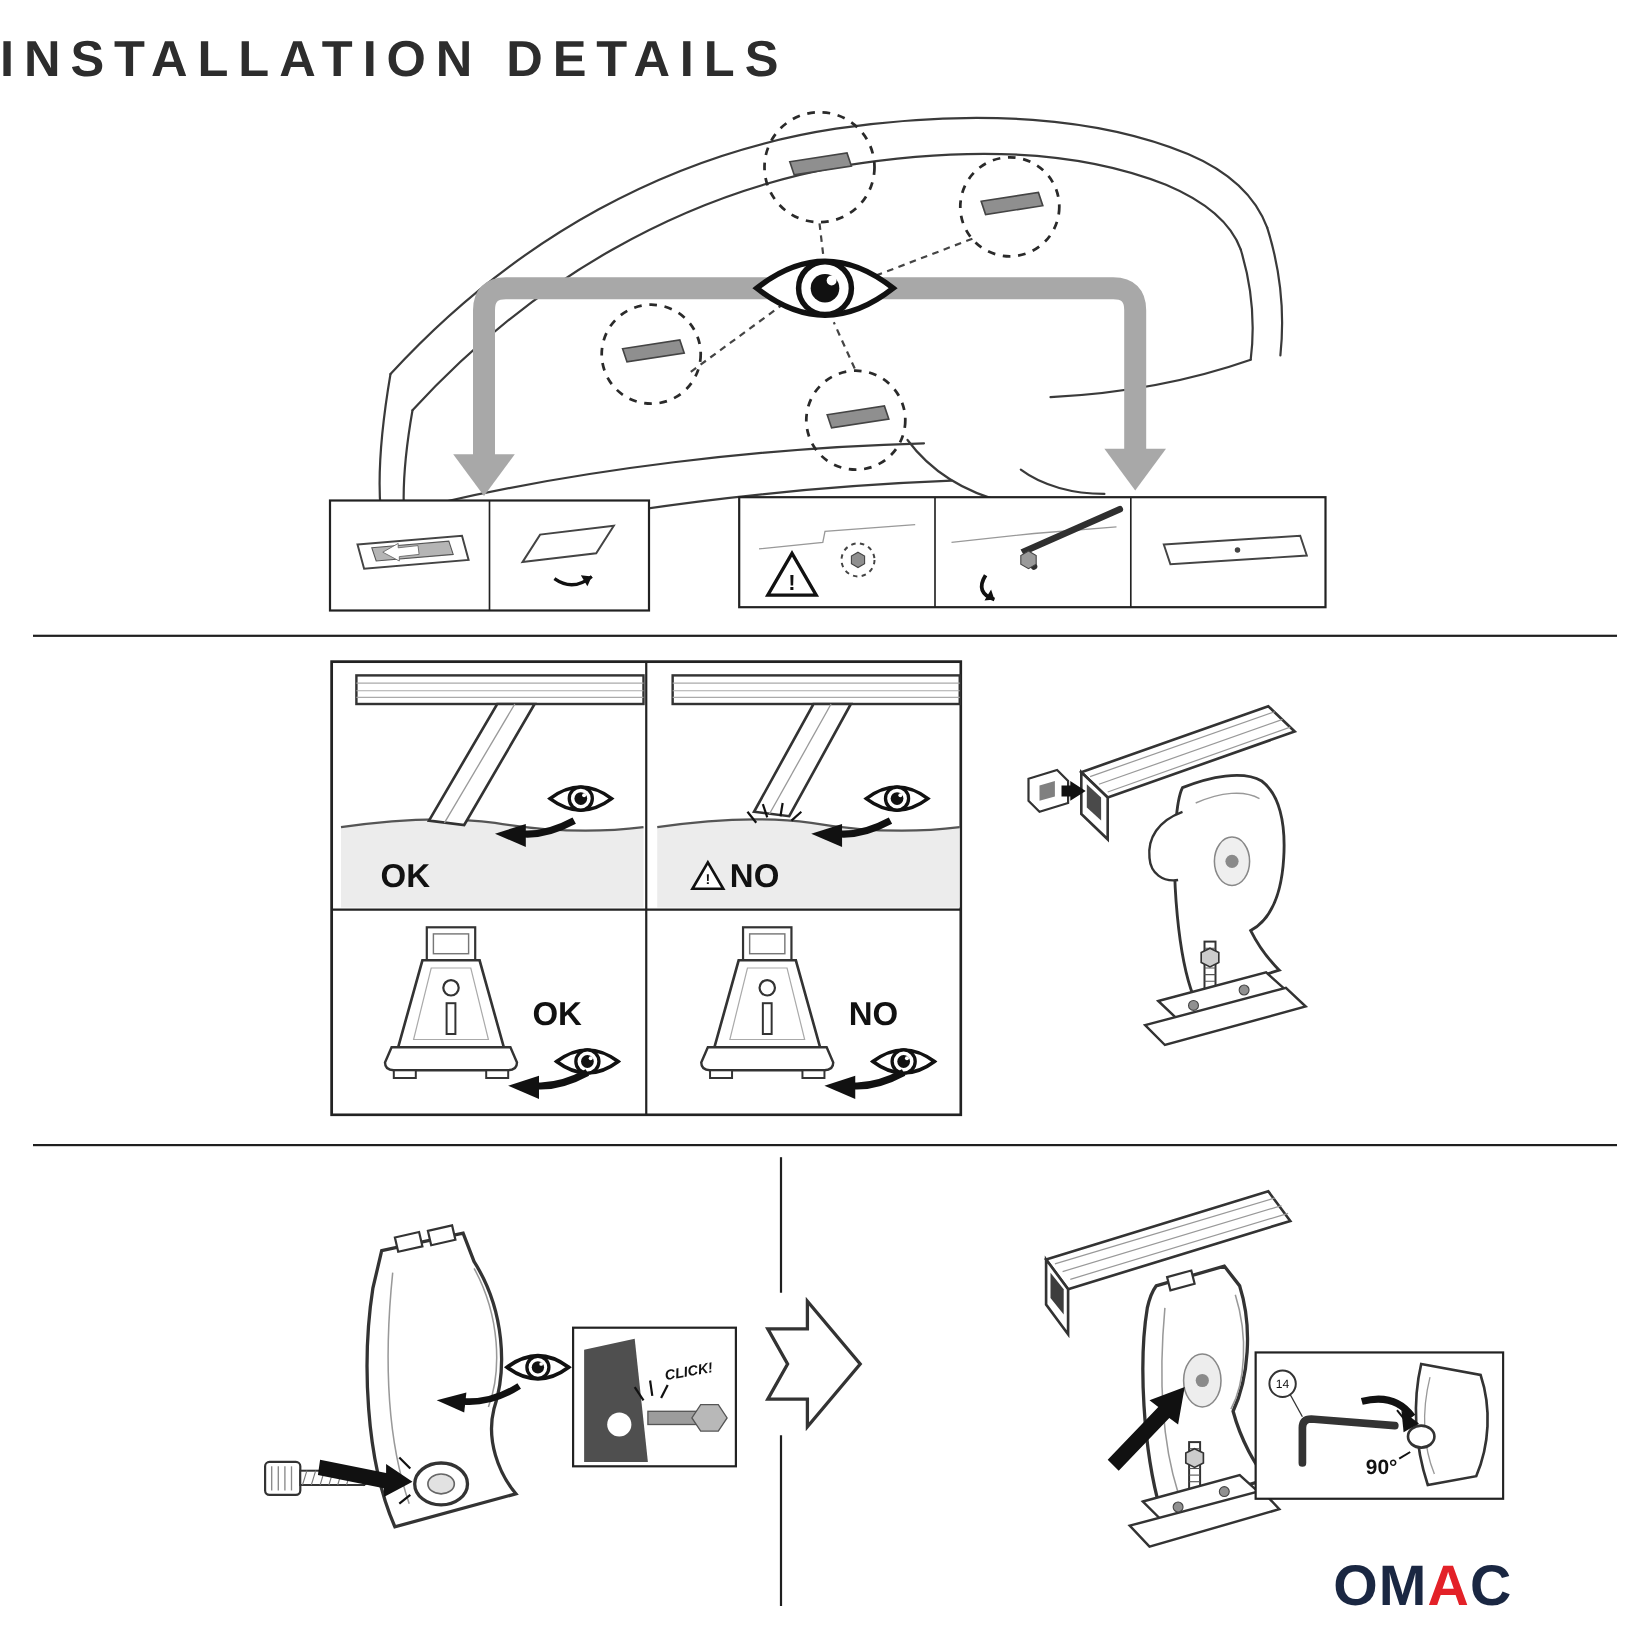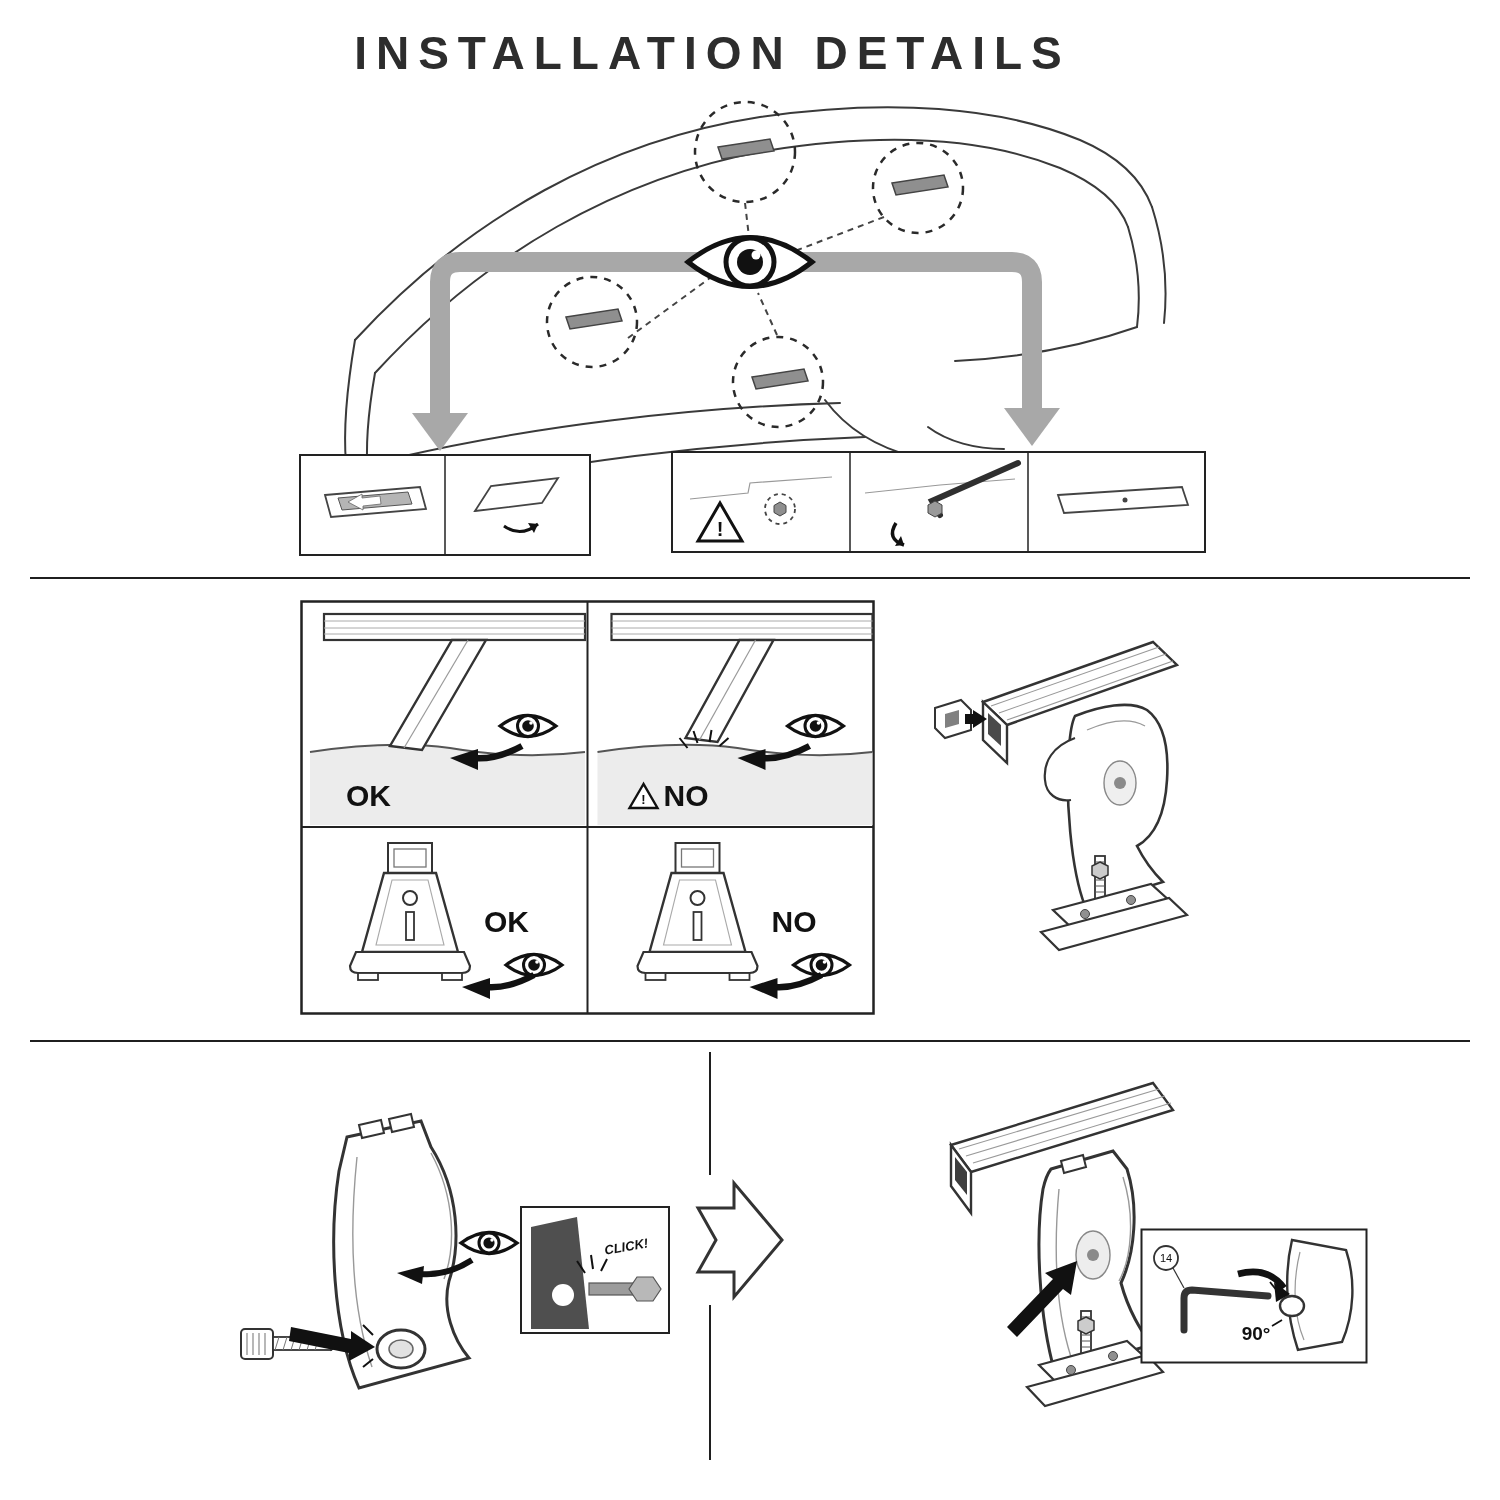--- a/index.html
+++ b/index.html
@@ -1,19 +1,19 @@
 <!DOCTYPE html>
 <html><head>
 <meta charset="utf-8">
 <style>
   html,body{margin:0;padding:0;background:#ffffff;}
   .page{position:relative;width:1500px;height:1500px;background:#fff;overflow:hidden;
         font-family:"Liberation Sans", sans-serif;color:#222;}
   .abs{position:absolute;}
-  .title{position:absolute;left:0;top:26px;width:1425px;text-align:center;
+  .title{position:absolute;left:0;top:26px;width:1425px;
          font-size:46px;font-weight:bold;letter-spacing:9px;color:#2d2d2d;}
   .divider{position:absolute;left:30px;width:1440px;height:2px;background:#1f1f1f;}
   .vline{position:absolute;left:709px;top:1052px;width:2px;height:408px;background:#1f1f1f;}
   .logo{position:absolute;left:1212px;top:1412px;font-size:52px;font-weight:bold;
         letter-spacing:1px;}
   .logo .navy{color:#1a2742;}
   .logo .red{color:#e32128;}
   svg text{font-family:"Liberation Sans", sans-serif;}
   .biglabel{font-size:30px;font-weight:bold;fill:#111;}
   .ln{stroke:#3a3a3a;stroke-width:2;fill:none;stroke-linecap:round;}
@@ -347,14 +347,17 @@
       <path d="M 160 24 C 152 56 154 88 164 112" stroke="#999" stroke-width="1.2" fill="none"></path>
       <ellipse cx="152" cy="78" rx="12" ry="10" fill="#fff" stroke="#333" stroke-width="2.4"></ellipse>
       <line x1="138" y1="64" x2="130" y2="54" stroke="#111" stroke-width="1.8"></line>
       <line x1="142" y1="92" x2="132" y2="98" stroke="#111" stroke-width="1.8"></line>
     </g>
     <path d="M 98 46 Q 128 38 144 60" stroke="#111" stroke-width="6.5" fill="none"></path>
     <polygon points="134,54 150,66 136,74" fill="#111"></polygon>
     <text x="116" y="112" text-anchor="middle" font-size="19" font-weight="bold" fill="#111">90°</text>
   </svg>
 
+  <div class="logo">
+    <span class="navy">OM</span><span class="red">A</span><span class="navy">C</span>
+  </div>
 
 </div>
 
 </body></html>

